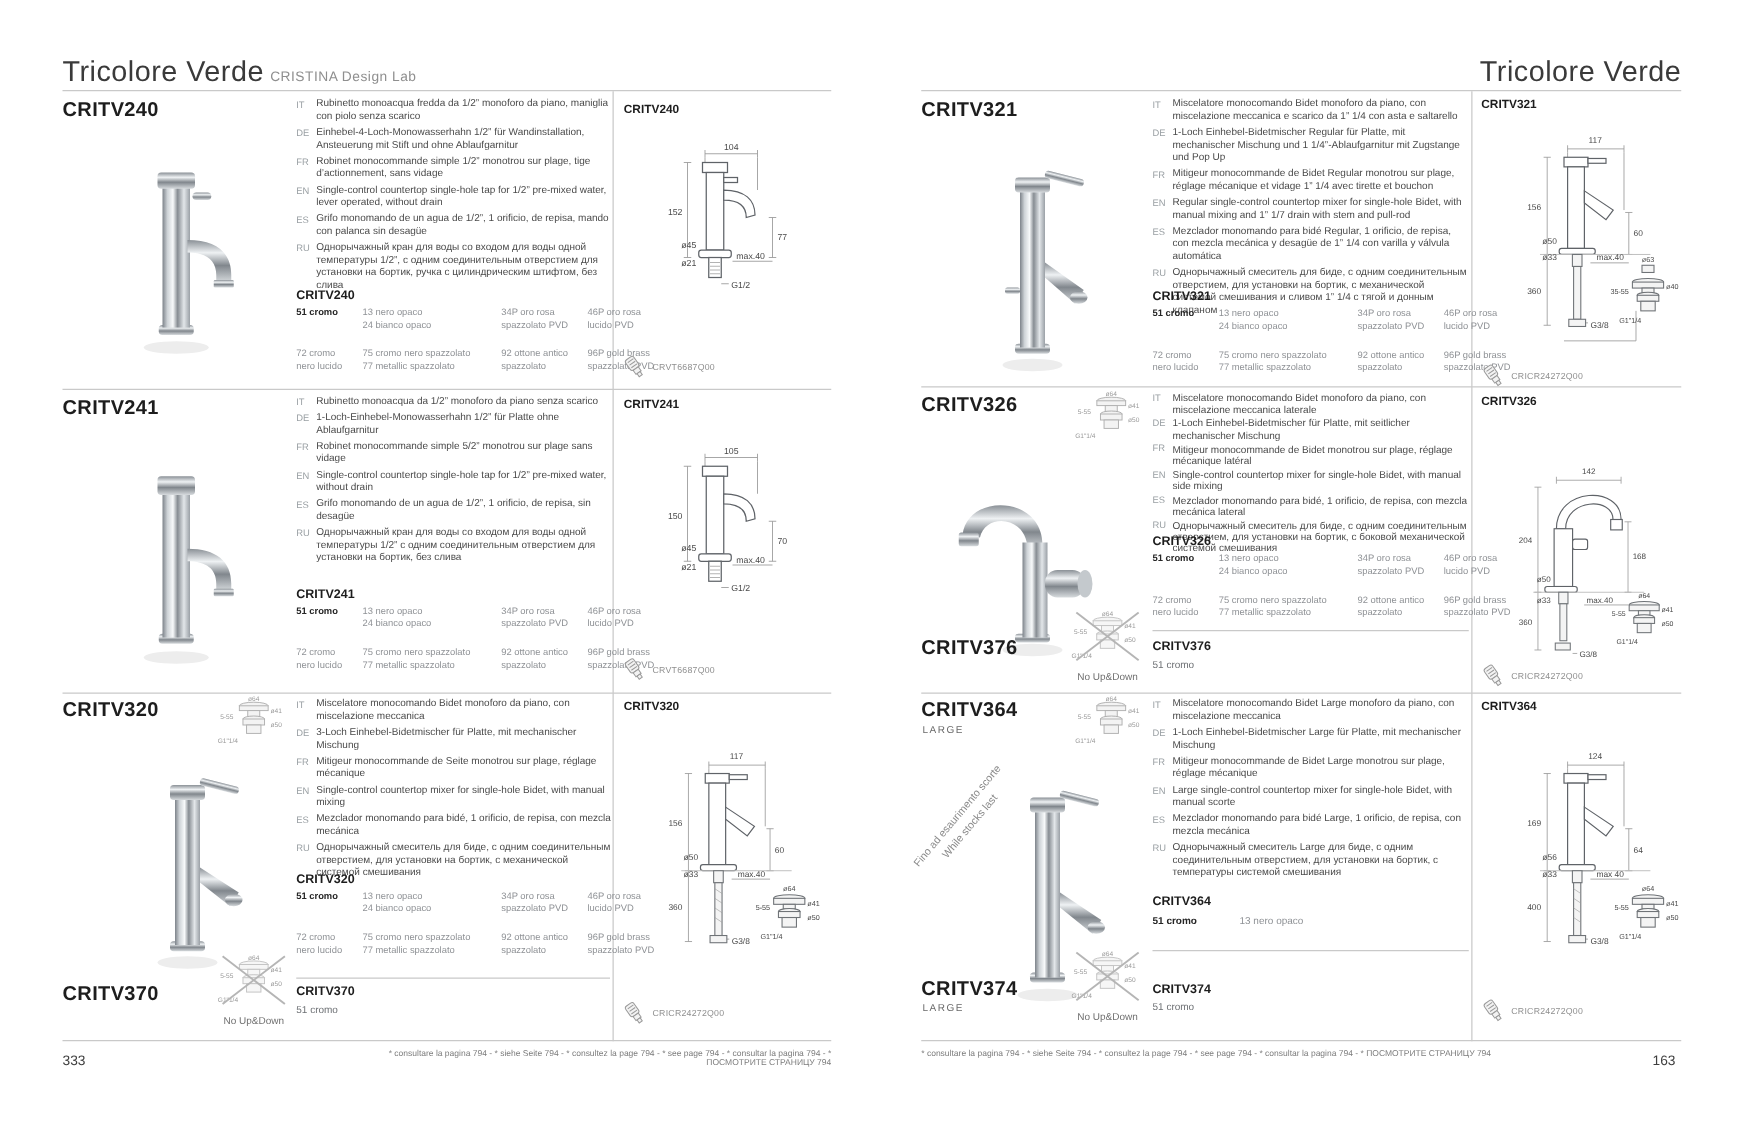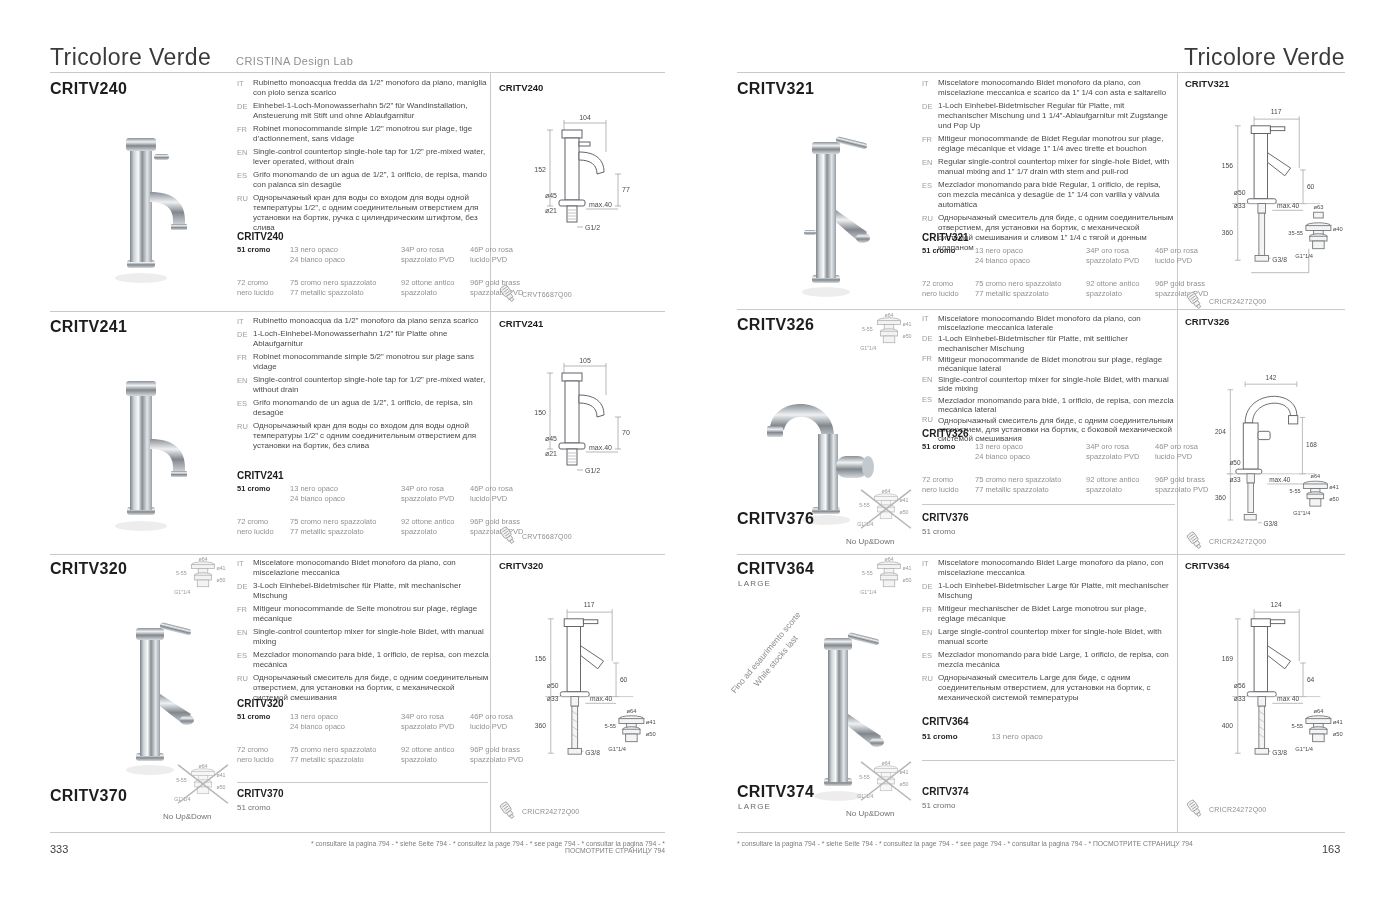--- a/index.html
+++ b/index.html
@@ -1,21 +1,21 @@
 <!DOCTYPE html>
 <html><head>
 <meta charset="utf-8">
 <style>
   html,body{margin:0;padding:0;background:#ffffff;}
   body{position:relative;width:1394px;height:901px;font-family:"Liberation Sans",sans-serif;color:#3c3c3c;overflow:hidden;}
   .hline{position:absolute;height:1px;background:#c9c9c9;}
   .vline{position:absolute;width:1px;background:#c9c9c9;}
   .brand{position:absolute;white-space:nowrap;}
   .brand .bt{font-size:23px;font-weight:400;color:#3a3a3a;letter-spacing:.4px;}
-  .brand .bs{font-size:11px;color:#8f8f8f;margin-left:25px;letter-spacing:.4px;}
+  .brand .bs{font-size:11px;color:#8f8f8f;margin-left:5px;letter-spacing:.4px;}
   .ptitle{position:absolute;font-size:16px;font-weight:700;color:#1d1d1d;letter-spacing:.3px;white-space:nowrap;}
   .plarge{position:absolute;font-size:8px;color:#6a6a6a;letter-spacing:1.2px;}
   .desc{position:absolute;width:252px;}
   .drow{display:flex;margin-bottom:3px;font-size:8px;line-height:1.25;color:#4a4a4a;}
   .drow .lang{flex:none;width:16px;color:#9aa0a4;font-size:7.5px;padding-top:.5px;}
   .desc.tight .drow{margin-bottom:2px;}
   .desc.tight .drow, .desc.tight .dtext{line-height:1.15;}
   .finhead{position:absolute;font-size:10px;font-weight:700;color:#1d1d1d;}
   .fingrid{position:absolute;display:grid;grid-template-columns:48px 106px 64px 58px;column-gap:5px;row-gap:13px;font-size:7.5px;line-height:1.35;color:#8f9296;white-space:pre-line;}
   .fingrid .fc1{color:#262626;font-weight:700;}
@@ -23,21 +23,21 @@
   .finrow .fb{color:#262626;font-weight:700;margin-right:34px;}
   .finrow .fg{color:#8f9296;}
   .dtitle{position:absolute;font-size:9.5px;font-weight:700;color:#1d1d1d;}
   .diag{position:absolute;}
   .diag text{font-size:7px;fill:#4a4a4a;font-family:"Liberation Sans",sans-serif;}
   .diag text.sm{font-size:6px;}
   .cart{position:absolute;display:flex;align-items:center;gap:4px;}
   .cart .ccode{font-size:7px;color:#8f8f8f;letter-spacing:.2px;}
   .dicon{position:absolute;}
   .dicon text{font-size:5.5px;fill:#9a9a9a;font-family:"Liberation Sans",sans-serif;}
-  .nud{position:absolute;font-size:8px;color:#707070;width:80px;}
+  .nud{position:absolute;font-size:8px;color:#707070;width:80px;text-align:center;}
   .midprod{position:absolute;}
   .midprod .mcode{font-size:10px;font-weight:700;color:#1d1d1d;margin-bottom:4px;}
   .midprod .mfin{font-size:8px;color:#6d7074;}
   .foot{position:absolute;font-size:6.8px;color:#7c7c7c;}
   .pnum{position:absolute;font-size:11px;color:#3f3f3f;}
   .stock{position:absolute;transform:rotate(-50deg);transform-origin:left top;font-size:8.5px;color:#8a8a8a;text-align:center;line-height:1.5;white-space:nowrap;}
   .photo{position:absolute;}
 </style>
 </head>
 <body>
@@ -83,21 +83,21 @@
     <rect x="99" y="112" width="16" height="6" rx="1" fill="url(#gH)"></rect>
   </svg>
 </div>
 <div class="desc" style="left:237px;top:78px;">
   <div class="drow">
       <span class="lang">IT</span>
       <span class="dtext">Rubinetto monoacqua fredda da 1/2” monoforo da piano, maniglia con piolo senza scarico</span>
     </div>
   <div class="drow">
       <span class="lang">DE</span>
-      <span class="dtext">Einhebel-1-Loch-Monowasserhahn 5/2” für Wandinstallation, Ansteuerung mit Stift und ohne Ablaufgarnitur</span>
+      <span class="dtext">Einhebel-4-Loch-Monowasserhahn 1/2” für Wandinstallation, Ansteuerung mit Stift und ohne Ablaufgarnitur</span>
     </div>
   <div class="drow">
       <span class="lang">FR</span>
       <span class="dtext">Robinet monocommande simple 1/2” monotrou sur plage, tige d’actionnement, sans vidage</span>
     </div>
   <div class="drow">
       <span class="lang">EN</span>
       <span class="dtext">Single-control countertop single-hole tap for 1/2” pre-mixed water, lever operated, without drain</span>
     </div>
   <div class="drow">
@@ -734,33 +734,33 @@
   <div class="drow">
       <span class="lang">IT</span>
       <span class="dtext">Miscelatore monocomando Bidet Large monoforo da piano, con miscelazione meccanica</span>
     </div>
   <div class="drow">
       <span class="lang">DE</span>
       <span class="dtext">1-Loch Einhebel-Bidetmischer Large für Platte, mit mechanischer Mischung</span>
     </div>
   <div class="drow">
       <span class="lang">FR</span>
-      <span class="dtext">Mitigeur mechanischer de Bidet Large monotrou sur plage, réglage mécanique</span>
+      <span class="dtext">Mitigeur monocommande de Bidet Large monotrou sur plage, réglage mécanique</span>
     </div>
   <div class="drow">
       <span class="lang">EN</span>
       <span class="dtext">Large single-control countertop mixer for single-hole Bidet, with manual scorte</span>
     </div>
   <div class="drow">
       <span class="lang">ES</span>
       <span class="dtext">Mezclador monomando para bidé Large, 1 orificio, de repisa, con mezcla mecánica</span>
     </div>
   <div class="drow">
       <span class="lang">RU</span>
-      <span class="dtext">Однорычажный смеситель Large для биде, с одним соединительным отверстием, для установки на бортик, с механической системой температуры</span>
+      <span class="dtext">Однорычажный смеситель Large для биде, с одним соединительным отверстием, для установки на бортик, с температуры системой смешивания</span>
     </div>
 </div>
 <div class="finhead" style="left:922px;top:716px;">CRITV364</div>
 <div class="finrow" style="left:922px;top:732px;">
   <span class="fb">51 cromo</span><span class="fg">13 nero opaco</span>
 </div>
 <div class="dtitle" style="left:1185px;top:560px;">CRITV364</div>
 <div class="diag" style="left:1184px;top:588px;">
   <svg width="168" height="197" viewBox="0 0 175 205">
     <g stroke="#9a9a9a" stroke-width="0.7" fill="none">

